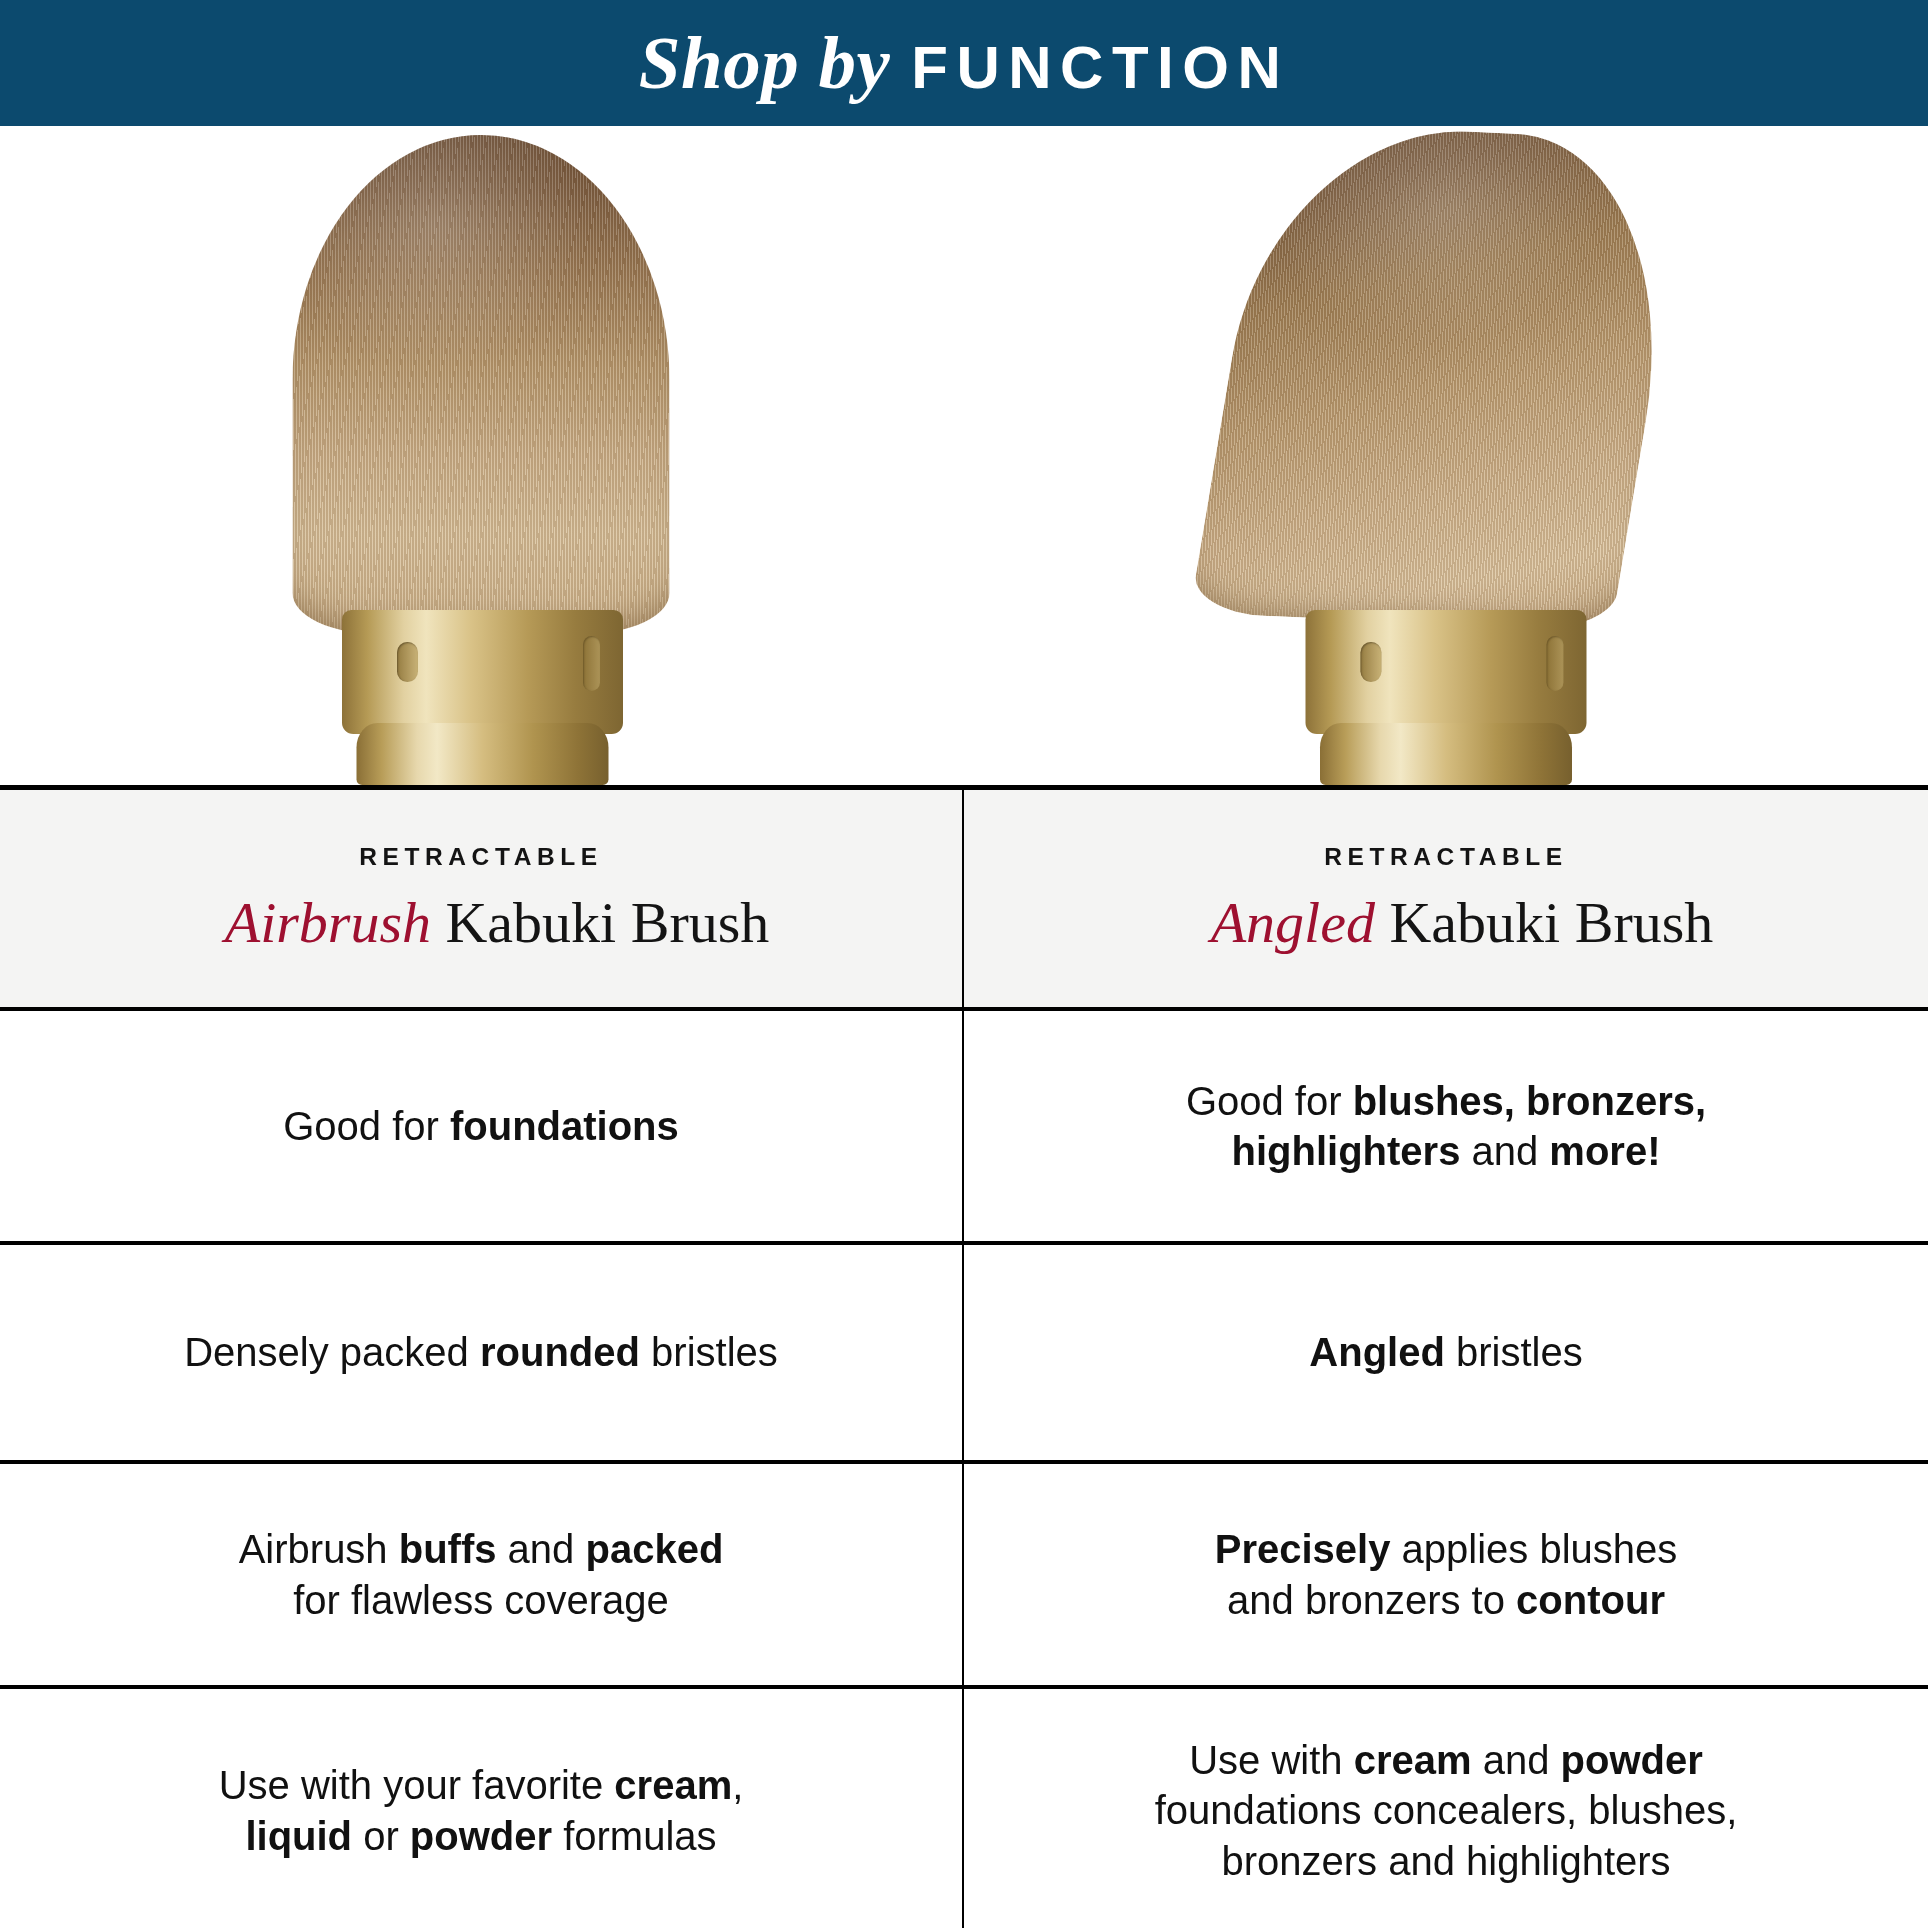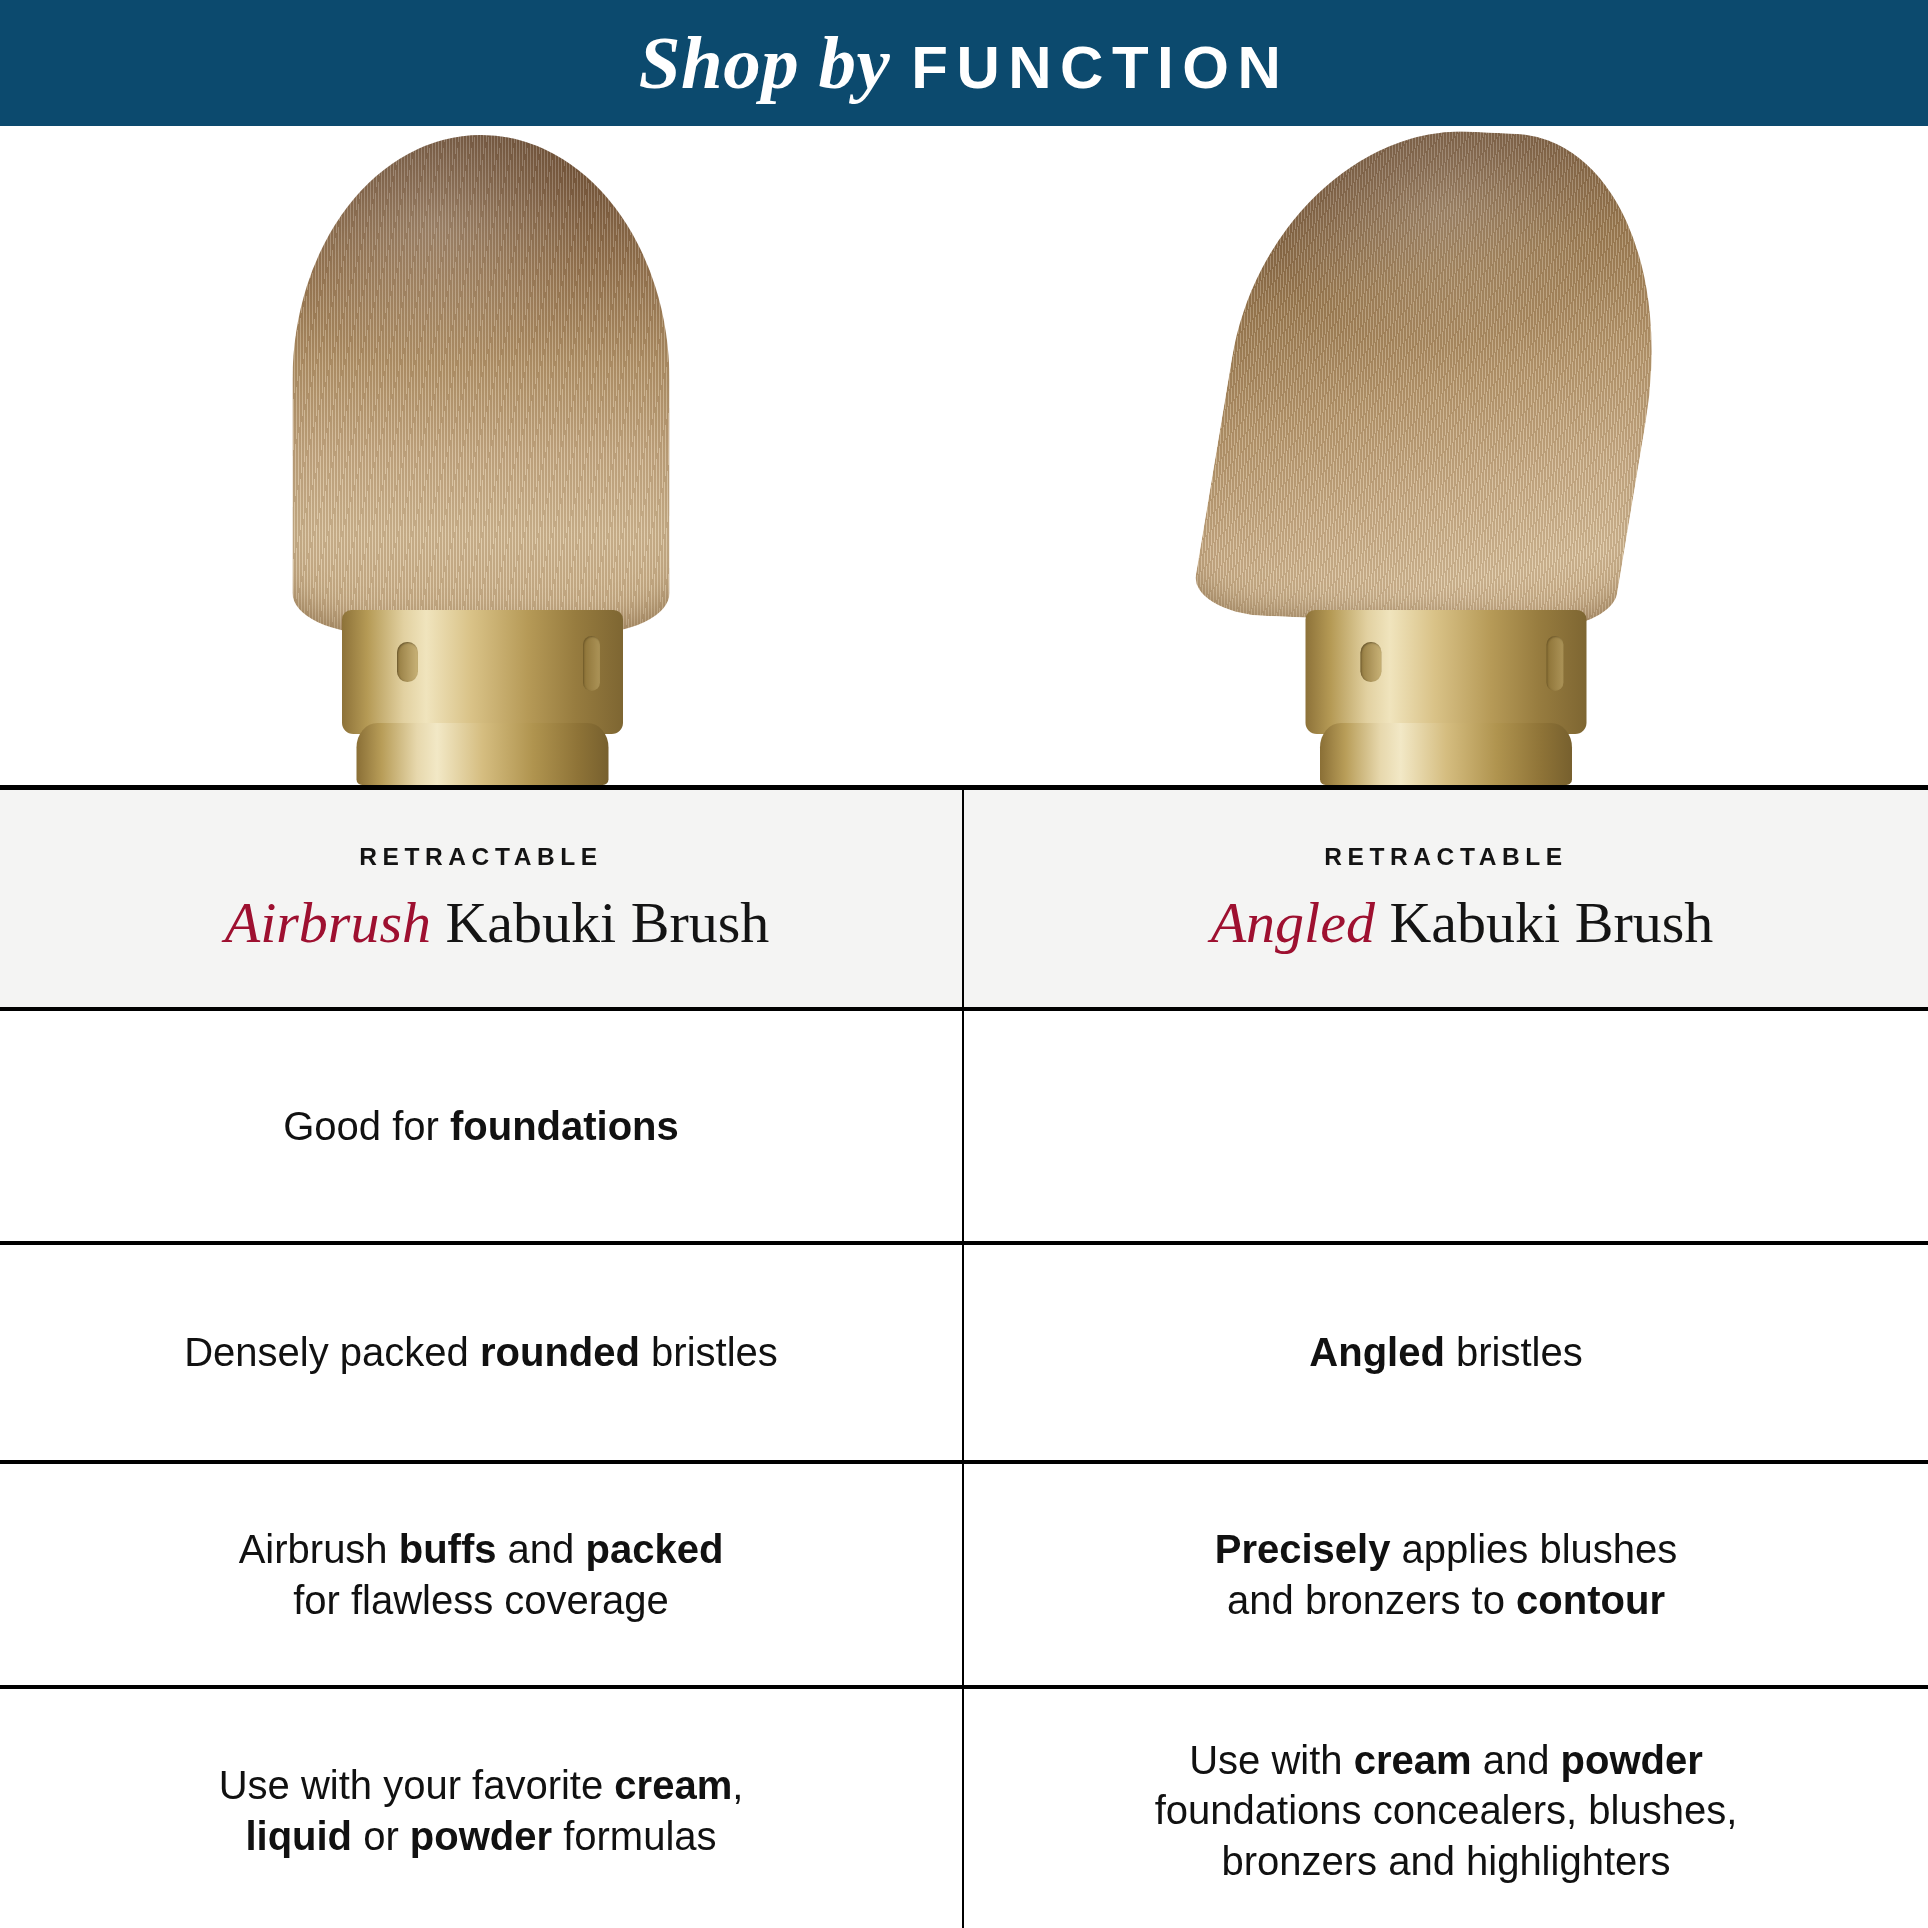--- a/index.html
+++ b/index.html
@@ -241,20 +241,26 @@
         </div>
       </div>
     </div>
 
     <div class="row r1">
       <div class="cell left">
         <div class="feature">
             <span class="ln"><span>Good for </span><b>foundations</b></span>
           </div>
       </div>
+      <div class="cell">
+        <div class="feature">
+            <span class="ln"><span>Good for </span><b>blushes, bronzers,</b></span>
+            <span class="ln"><b>highlighters</b><span> and </span><b>more!</b></span>
+          </div>
+      </div>
     </div>
 
     <div class="row r2">
       <div class="cell left">
         <div class="feature">
             <span class="ln"><span>Densely packed </span><b>rounded</b><span> bristles</span></span>
           </div>
       </div>
       <div class="cell">
         <div class="feature">

